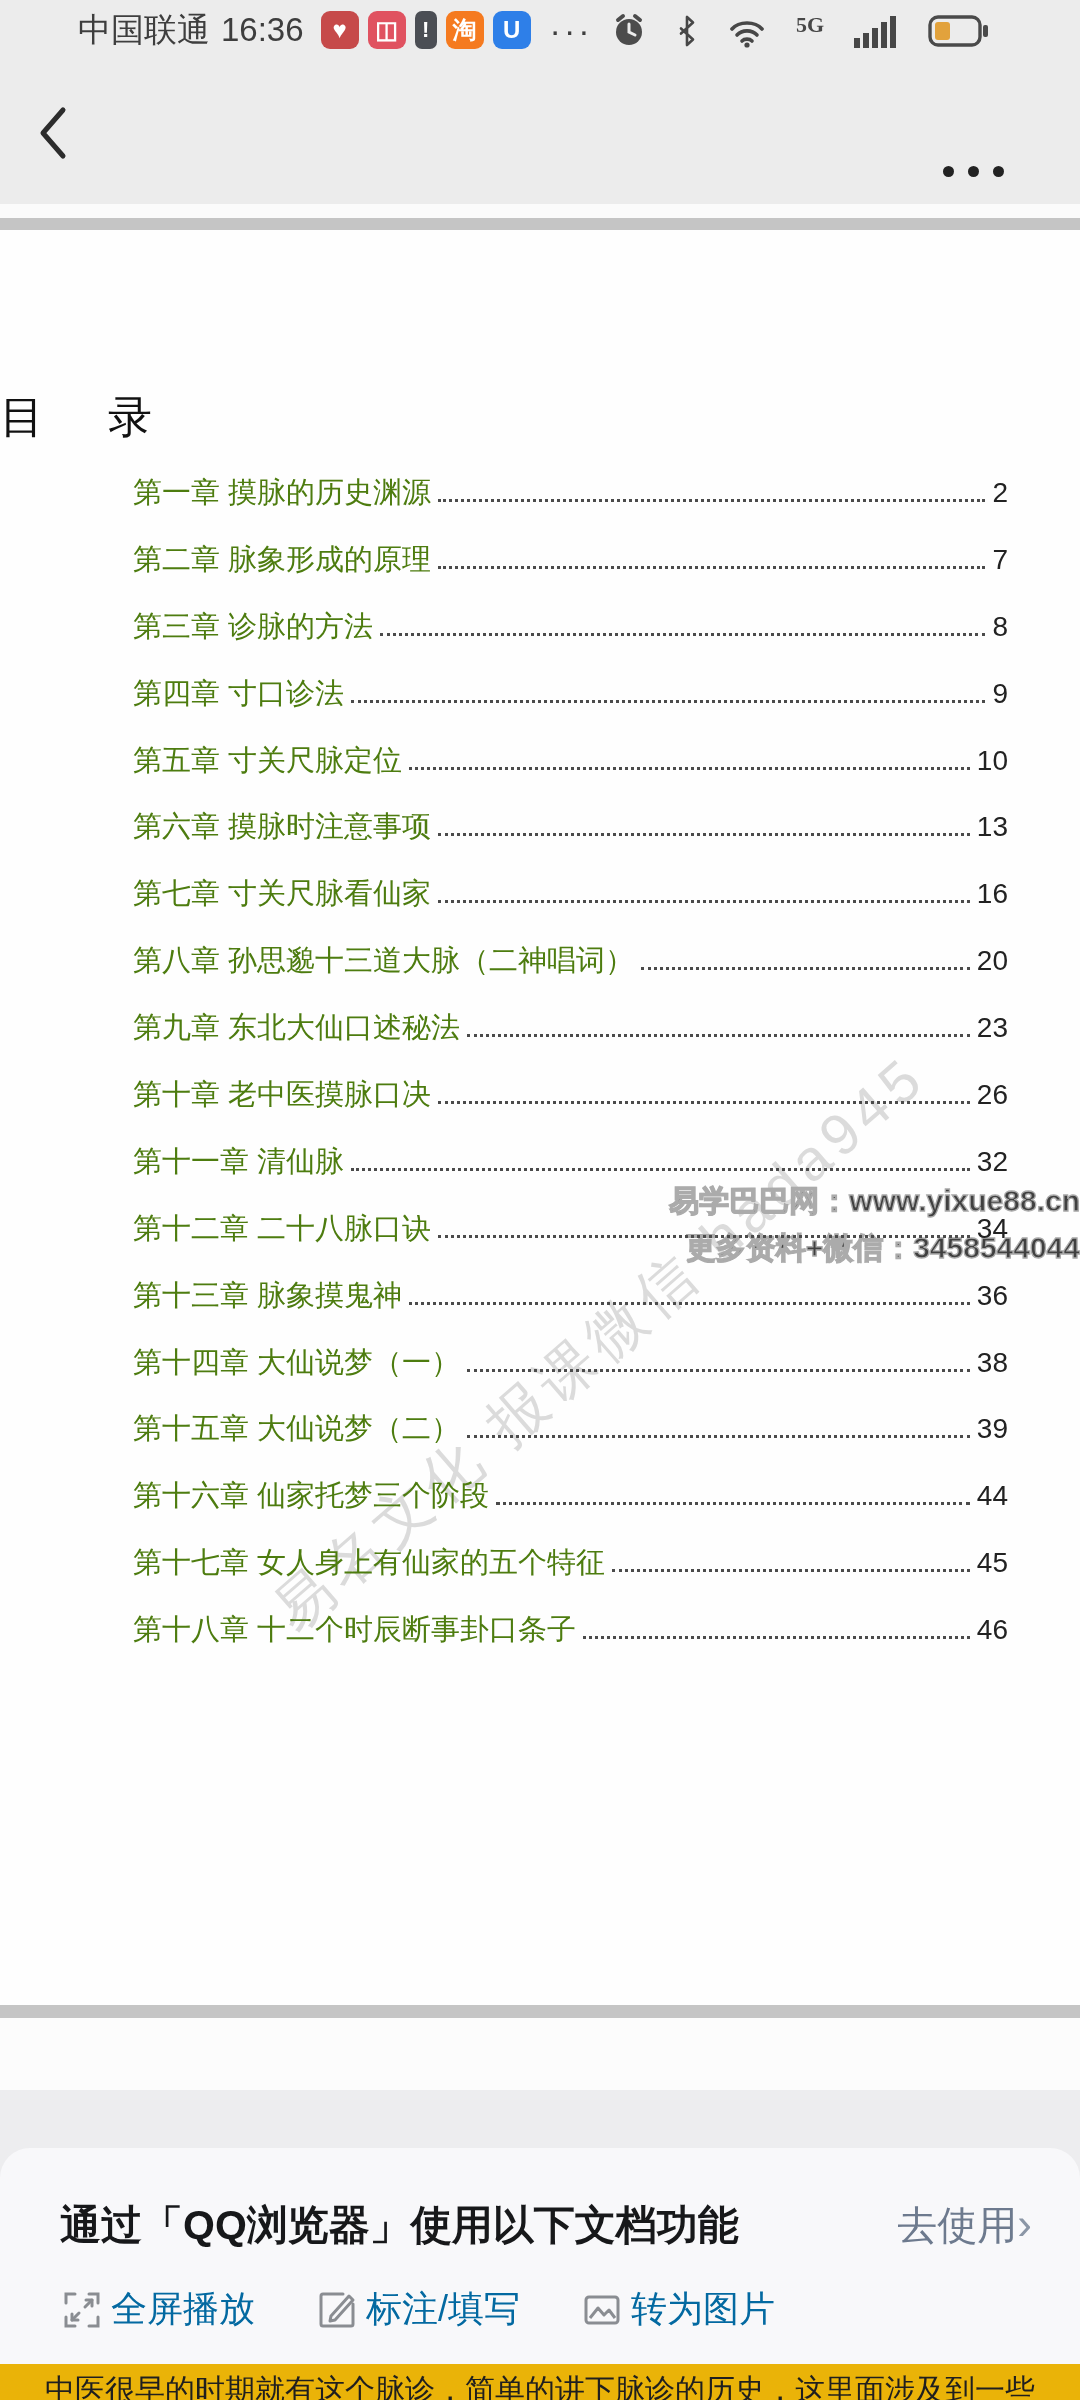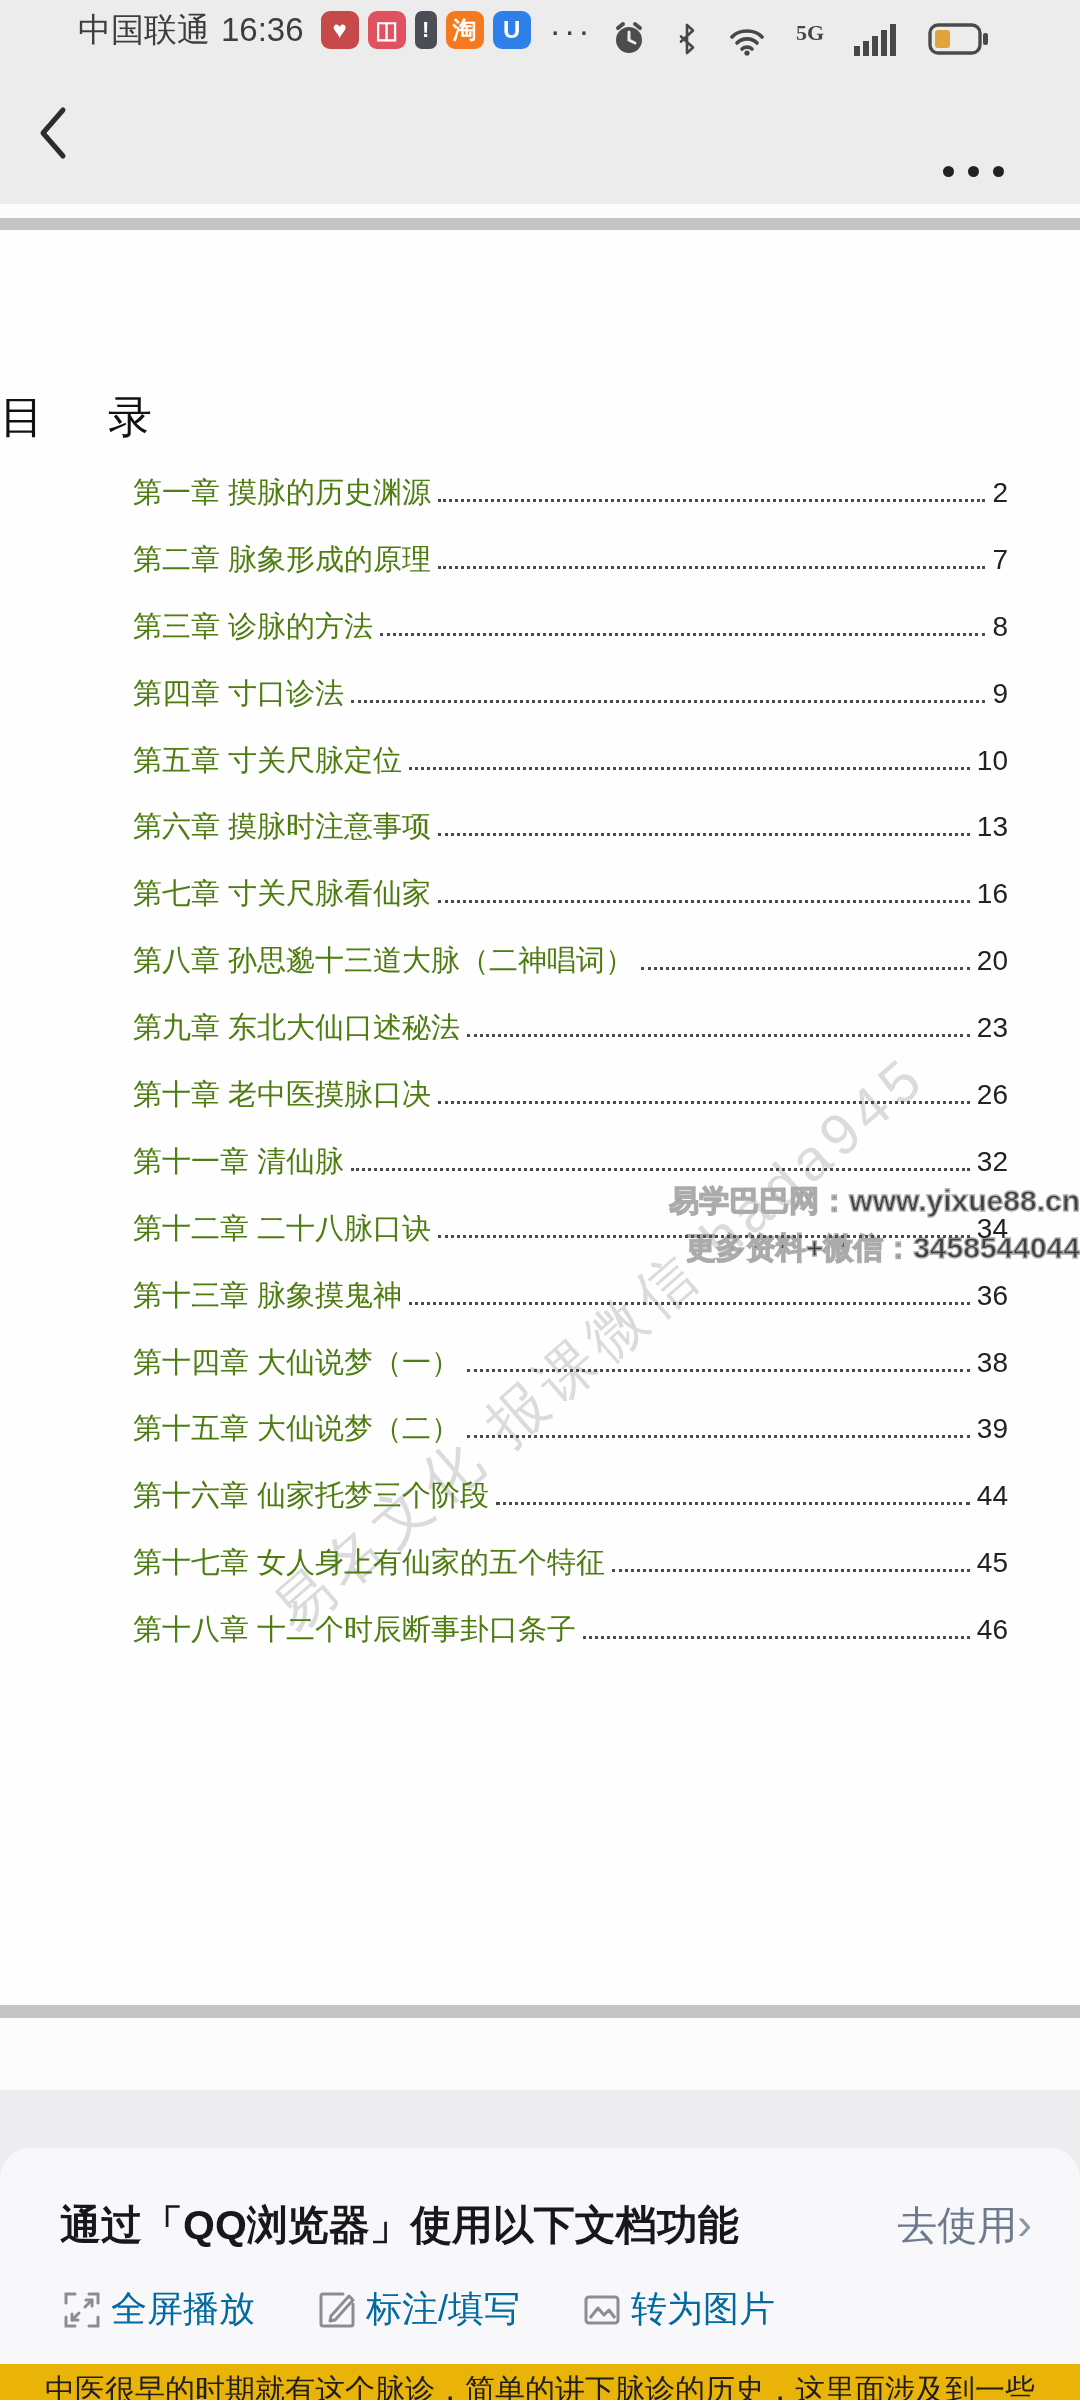--- a/index.html
+++ b/index.html
@@ -3,21 +3,21 @@
 <meta charset="utf-8">
 <style>
   html,body{margin:0;padding:0;}
   body{
     width:1080px;height:2400px;position:relative;overflow:hidden;
     background:#fdfdfd;font-family:"Liberation Sans",sans-serif;
   }
   
   .statusbar{
     position:absolute;top:0;left:0;right:0;height:56px;background:#ececec;
-    display:flex;box-sizing:border-box;padding:4px 90px 0 78px;
+    display:flex;align-items:center;box-sizing:border-box;padding:4px 90px 0 78px;
   }
   .sb-left{display:flex;align-items:center;gap:11px;}
   .sb-carrier,.sb-time{font-size:33px;color:#3e3e3e;}
   .sb-chips{display:flex;align-items:center;gap:9px;margin-left:6px;}
   .sb-chip{
     width:38px;height:38px;border-radius:9px;display:flex;align-items:center;justify-content:center;
     color:#fff;font-size:24px;font-weight:700;overflow:hidden;flex:0 0 auto;
   }
   .sb-chips > .sb-chip:nth-of-type(3){width:22px;border-radius:7px;font-size:22px;}
   .sb-more{font-size:34px;color:#3e3e3e;letter-spacing:3px;margin-left:8px;}

